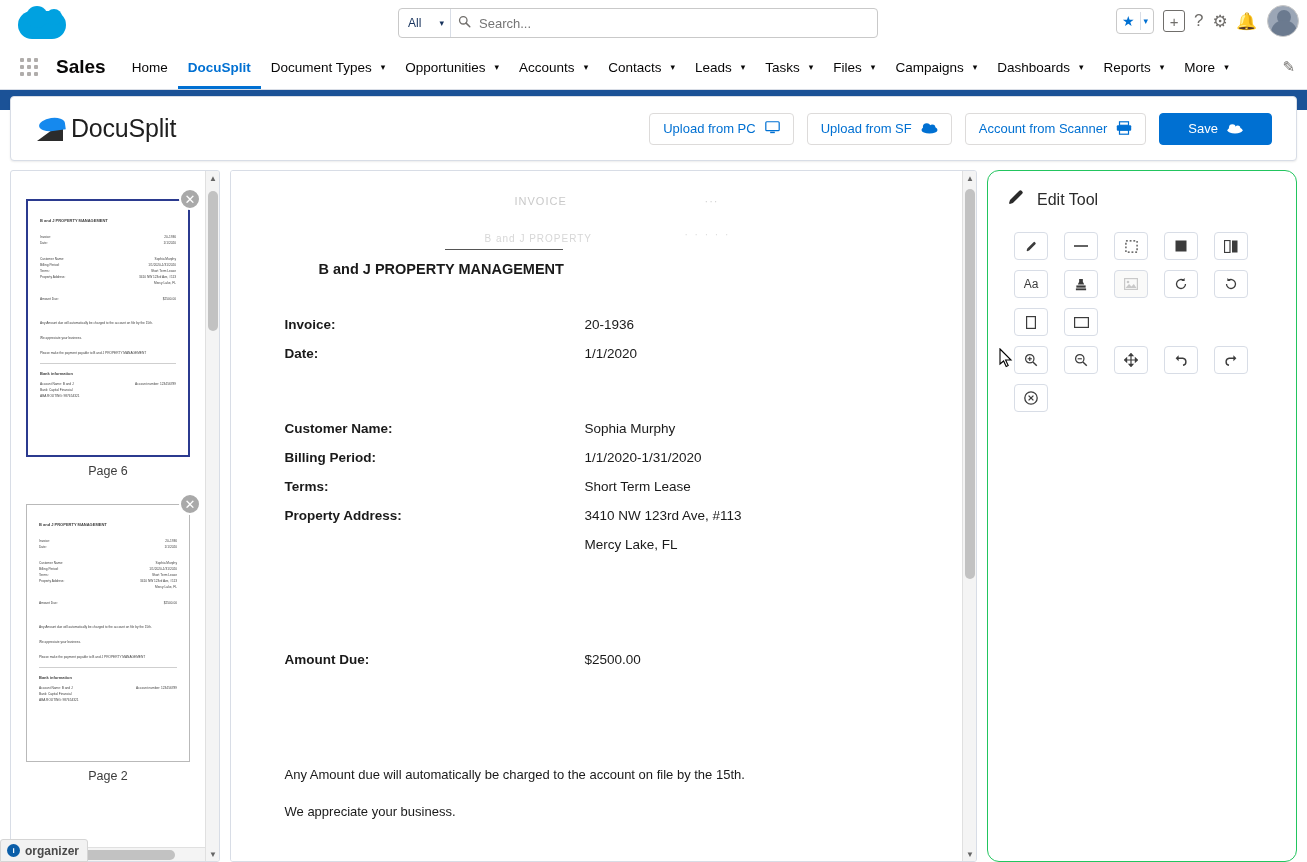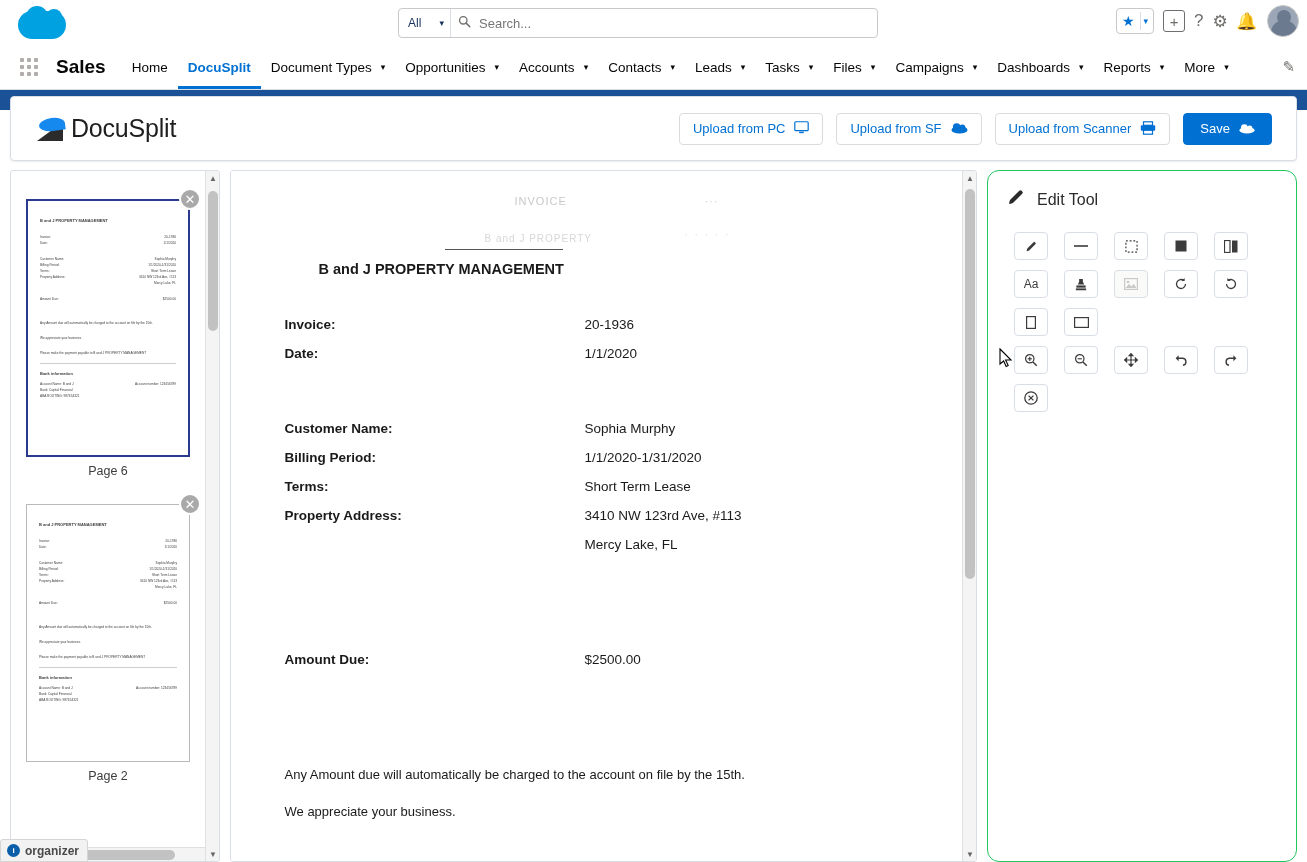--- a/index.html
+++ b/index.html
@@ -203,21 +203,21 @@
     background: #fff;
     color: #0070d2;
     font-size: 13px;
     padding: 0 13px;
     display: flex; align-items: center; gap: 9px;
     cursor: pointer;
     font-family: "Liberation Sans", sans-serif;
   }
   .btn.primary {
     background: #0070d2; color: #fff; border-color: #0070d2;
-    padding: 0 16px;
+    padding: 0 28px;
   }
   .btn .bicon { font-size: 14px; line-height: 1; }
 
   
   .panes {
     position: absolute;
     left: 10px; top: 170px;
     width: 1287px; height: 692px;
     display: flex;
     gap: 10px;
@@ -580,21 +580,21 @@
       <span>Upload from SF</span>
       <span class="bicon">
         <svg width="17" height="12" viewBox="0 0 18 12">
             <ellipse cx="9" cy="8" rx="8.5" ry="3.8" fill="#0070d2"></ellipse>
             <circle cx="6" cy="5" r="4" fill="#0070d2"></circle>
             <circle cx="12" cy="5.6" r="3.2" fill="#0070d2"></circle>
           </svg>
       </span>
     </div>
     <div class="btn">
-      <span>Upload from Scanner</span>
+      <span>Account from Scanner</span>
       <span class="bicon">
         <svg width="16" height="14" viewBox="0 0 16 14">
             <rect x="3.5" y="0.8" width="9" height="3.5" fill="none" stroke="#0070d2" stroke-width="1.2"></rect>
             <rect x="0.8" y="4.3" width="14.4" height="5.5" rx="1" fill="#0070d2"></rect>
             <rect x="3.5" y="9" width="9" height="4.2" fill="none" stroke="#0070d2" stroke-width="1.2"></rect>
           </svg>
       </span>
     </div>
     <div class="btn primary">
       <span>Save</span>

